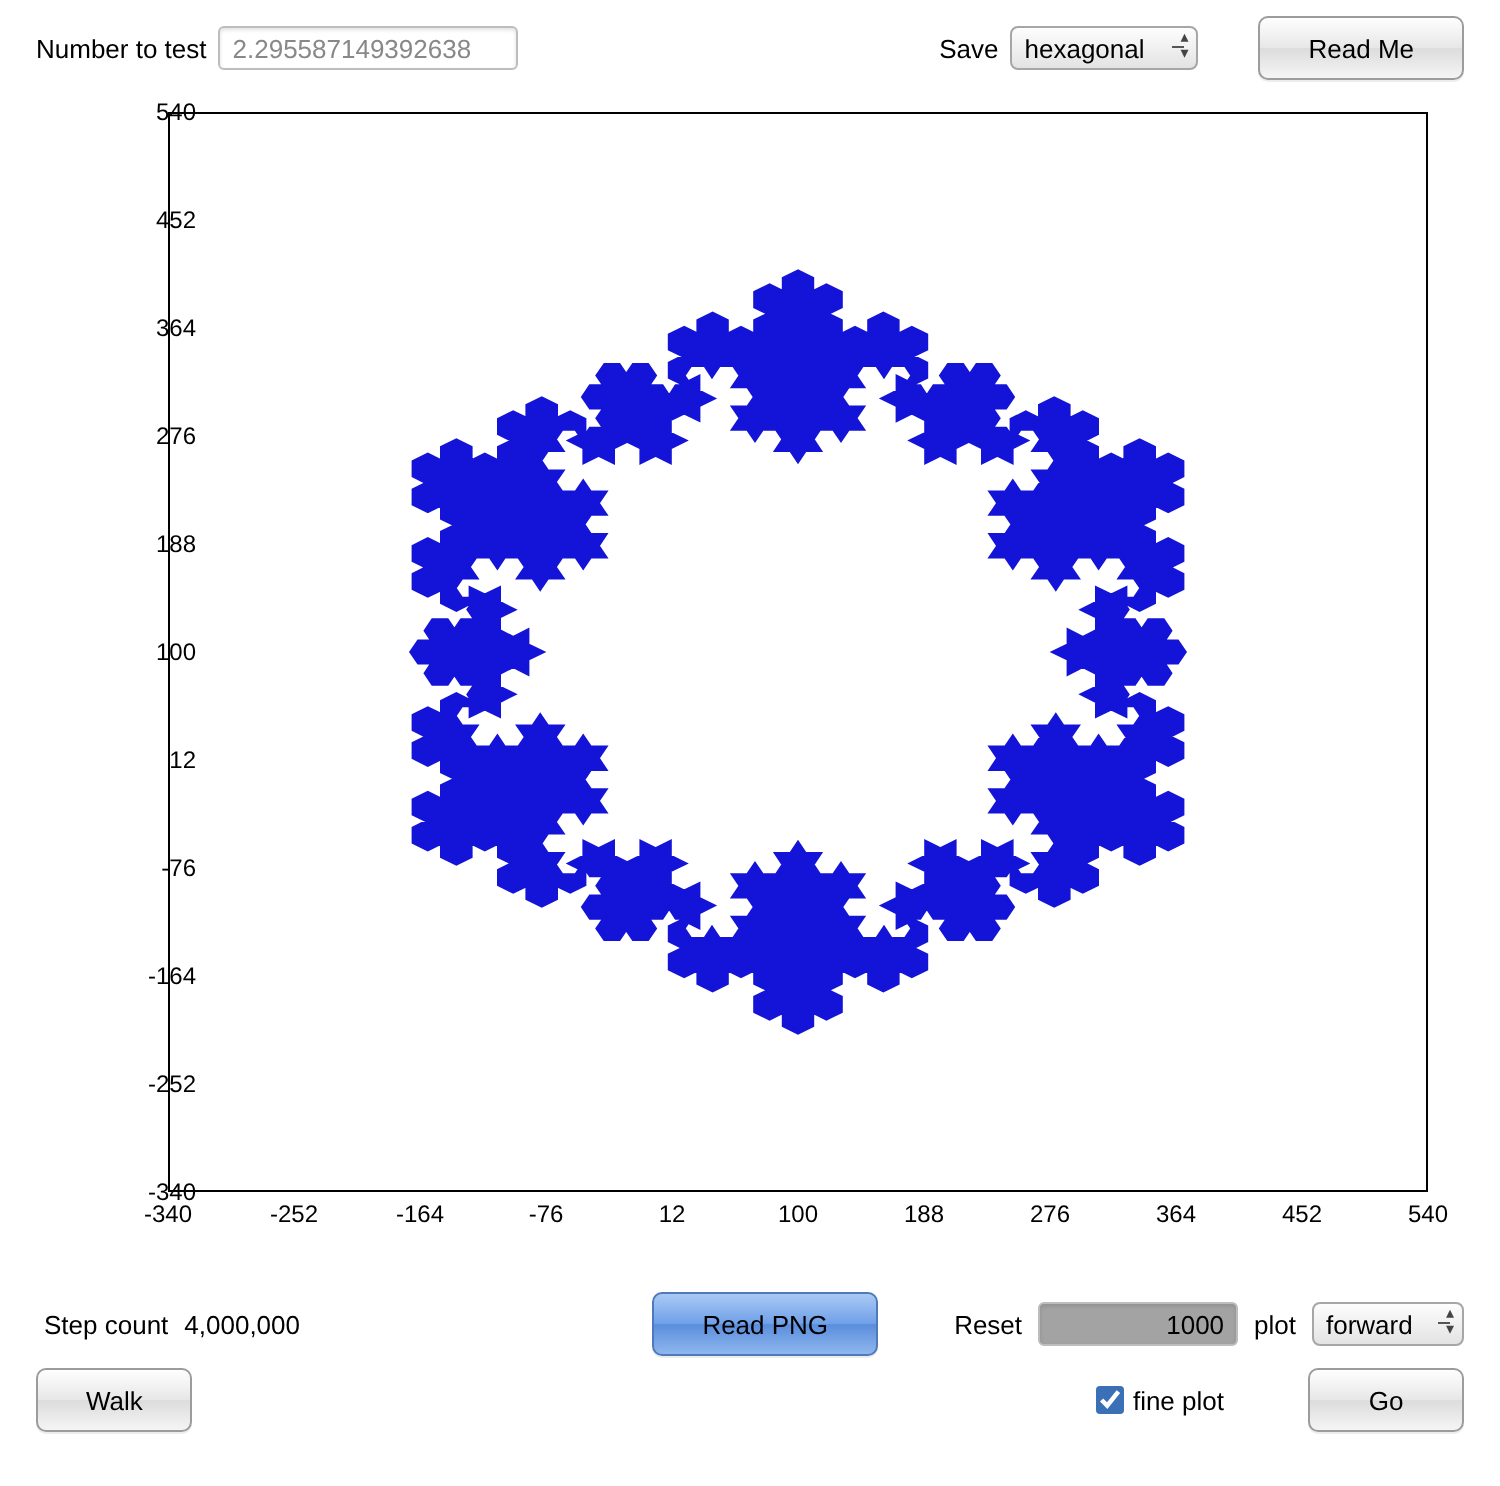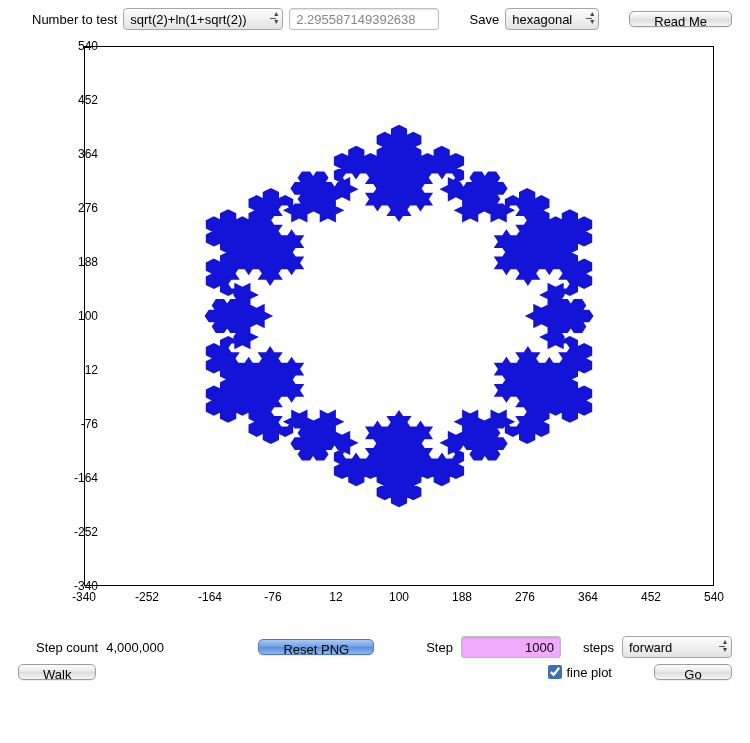--- a/index.html
+++ b/index.html
@@ -12,21 +12,21 @@
     font-family: "Lucida Grande", "Helvetica Neue", Arial, sans-serif;
     font-size: 13px;
     color: #000;
   }
   .row {
     display: flex;
     align-items: center;
     padding: 8px 18px 4px 18px;
     gap: 6px;
   }
-  .label { white-space: nowrap; margin-left: 14px; }
+  .label { white-space: nowrap; }
   select.aqua {
     font: inherit;
     height: 22px;
     border: 1px solid #a6a6a6;
     border-radius: 4px;
     background: linear-gradient(#fdfdfd,#e3e3e3);
     padding: 1px 16px 1px 6px;
     appearance: none;
     position: relative;
   }
@@ -42,27 +42,27 @@
   }
   .select-wrap .chev{
     position:absolute; right:5px; top:2px; font-size:8px; line-height:8px; color:#444; pointer-events:none;
   }
   input.textfield {
     font: inherit;
     height: 22px;
     border: 1px solid #bdbdbd;
     border-radius: 3px;
     padding: 2px 6px;
-    background:#f0abfc;
+    background:#a3a3a3;
     box-shadow: inset 0 1px 2px rgba(0,0,0,.12);
   }
   input.textfield[disabled]{ color:#888; background:#fff;}
   .btn {
     font: inherit;
-    height: 16px;
+    height: 32px;
     min-width: 78px;
     padding: 2px 24px;
     border: 1px solid #9c9c9c;
     border-radius: 5px;
     background: linear-gradient(#fefefe,#e7e7e7 50%,#dcdcdc 51%,#f5f5f5);
     box-shadow: 0 1px 0 rgba(0,0,0,.07);
     cursor:default;
     text-align:center;
     color:#000;
   }
@@ -113,26 +113,20 @@
   .walk-input{ width:100px; text-align:right; font-size:12px;}
   .walk-input::selection{ background:#b5d5ff; }
   .chk{ display:inline-flex; align-items:center; gap:4px;}
   .chk input{ width:14px; height:14px; margin:0; accent-color:#3b6fb6;}
 </style>
 </head>
 <body>
 
 <div class="row">
   <span class="label">Number to test</span>
-  <span class="select-wrap">
-    <select class="aqua" style="width:160px">
-      <option>sqrt(2)+ln(1+sqrt(2))</option>
-    </select>
-    <span class="chev">▴<br>▾</span>
-  </span>
   <input class="textfield" style="width: 150px;" disabled="" value="2.295587149392638">
   <span class="spacer"></span>
   <span class="label">Save</span>
   <span class="select-wrap">
     <select class="aqua" style="width:94px">
       <option>hexagonal</option>
     </select>
     <span class="chev">▴<br>▾</span>
   </span>
   <span style="width:18px"></span>
@@ -168,27 +162,27 @@
 
   <svg class="flower" viewBox="0 0 630 540">
       <path d="M315.0,79.8 L307.9,83.3 L307.9,90.3 L300.8,86.8 L293.6,90.3 L293.6,97.4 L300.8,100.9 L293.6,104.4 L293.6,111.5 L286.5,108.0 L279.4,111.5 L279.4,104.4 L272.3,100.9 L265.2,104.4 L265.2,111.5 L258.1,108.0 L250.9,111.5 L250.9,118.5 L258.1,122.0 L250.9,125.6 L250.9,132.6 L258.1,136.1 L265.2,132.6 L265.2,139.7 L272.3,143.2 L265.2,146.7 L265.2,153.7 L258.1,150.2 L250.9,153.7 L250.9,160.8 L258.1,164.3 L250.9,167.8 L250.9,174.9 L243.8,171.4 L236.7,174.9 L236.7,167.8 L229.6,164.3 L222.5,167.8 L222.5,174.9 L215.3,171.4 L208.2,174.9 L208.2,167.8 L201.1,164.3 L208.2,160.8 L208.2,153.7 L201.1,150.2 L194.0,153.7 L194.0,146.7 L186.9,143.2 L179.7,146.7 L179.7,153.7 L172.6,150.2 L165.5,153.7 L165.5,160.8 L172.6,164.3 L165.5,167.8 L165.5,174.9 L158.4,171.4 L151.3,174.9 L151.3,167.8 L144.2,164.3 L137.0,167.8 L137.0,174.9 L129.9,171.4 L122.8,174.9 L122.8,181.9 L129.9,185.5 L122.8,189.0 L122.8,196.0 L129.9,199.5 L137.0,196.0 L137.0,203.1 L144.2,206.6 L137.0,210.1 L137.0,217.2 L129.9,213.6 L122.8,217.2 L122.8,224.2 L129.9,227.7 L122.8,231.2 L122.8,238.3 L129.9,241.8 L137.0,238.3 L137.0,245.3 L144.2,248.9 L151.3,245.3 L151.3,238.3 L158.4,241.8 L165.5,238.3 L165.5,245.3 L172.6,248.9 L165.5,252.4 L165.5,259.4 L172.6,263.0 L179.7,259.4 L179.7,266.5 L186.9,270.0 L179.7,273.5 L179.7,280.6 L172.6,277.0 L165.5,280.6 L165.5,287.6 L172.6,291.1 L165.5,294.7 L165.5,301.7 L158.4,298.2 L151.3,301.7 L151.3,294.7 L144.2,291.1 L137.0,294.7 L137.0,301.7 L129.9,298.2 L122.8,301.7 L122.8,308.7 L129.9,312.3 L122.8,315.8 L122.8,322.8 L129.9,326.4 L137.0,322.8 L137.0,329.9 L144.2,333.4 L137.0,336.9 L137.0,344.0 L129.9,340.5 L122.8,344.0 L122.8,351.0 L129.9,354.5 L122.8,358.1 L122.8,365.1 L129.9,368.6 L137.0,365.1 L137.0,372.2 L144.2,375.7 L151.3,372.2 L151.3,365.1 L158.4,368.6 L165.5,365.1 L165.5,372.2 L172.6,375.7 L165.5,379.2 L165.5,386.2 L172.6,389.8 L179.7,386.3 L179.7,393.3 L186.9,396.8 L194.0,393.3 L194.0,386.3 L201.1,389.8 L208.2,386.3 L208.2,379.2 L201.1,375.7 L208.2,372.2 L208.2,365.1 L215.3,368.6 L222.5,365.1 L222.5,372.2 L229.6,375.7 L236.7,372.2 L236.7,365.1 L243.8,368.6 L250.9,365.1 L250.9,372.2 L258.1,375.7 L250.9,379.2 L250.9,386.3 L258.1,389.8 L265.2,386.3 L265.2,393.3 L272.3,396.8 L265.2,400.3 L265.2,407.4 L258.1,403.9 L250.9,407.4 L250.9,414.4 L258.1,418.0 L250.9,421.5 L250.9,428.5 L258.1,432.0 L265.2,428.5 L265.2,435.6 L272.3,439.1 L279.4,435.6 L279.4,428.5 L286.5,432.0 L293.6,428.5 L293.6,435.6 L300.8,439.1 L293.6,442.6 L293.6,449.7 L300.8,453.2 L307.9,449.7 L307.9,456.7 L315.0,460.2 L322.1,456.7 L322.1,449.7 L329.2,453.2 L336.4,449.7 L336.4,442.6 L329.2,439.1 L336.4,435.6 L336.4,428.5 L343.5,432.0 L350.6,428.5 L350.6,435.6 L357.7,439.1 L364.8,435.6 L364.8,428.5 L371.9,432.0 L379.1,428.5 L379.1,421.5 L371.9,418.0 L379.1,414.4 L379.1,407.4 L371.9,403.9 L364.8,407.4 L364.8,400.3 L357.7,396.8 L364.8,393.3 L364.8,386.3 L371.9,389.8 L379.1,386.3 L379.1,379.2 L371.9,375.7 L379.1,372.2 L379.1,365.1 L386.2,368.6 L393.3,365.1 L393.3,372.2 L400.4,375.7 L407.5,372.2 L407.5,365.1 L414.7,368.6 L421.8,365.1 L421.8,372.2 L428.9,375.7 L421.8,379.2 L421.8,386.3 L428.9,389.8 L436.0,386.3 L436.0,393.3 L443.1,396.8 L450.3,393.3 L450.3,386.3 L457.4,389.8 L464.5,386.3 L464.5,379.2 L457.4,375.7 L464.5,372.2 L464.5,365.1 L471.6,368.6 L478.7,365.1 L478.7,372.2 L485.8,375.7 L493.0,372.2 L493.0,365.1 L500.1,368.6 L507.2,365.1 L507.2,358.1 L500.1,354.5 L507.2,351.0 L507.2,344.0 L500.1,340.5 L493.0,344.0 L493.0,336.9 L485.8,333.4 L493.0,329.9 L493.0,322.8 L500.1,326.4 L507.2,322.8 L507.2,315.8 L500.1,312.3 L507.2,308.8 L507.2,301.7 L500.1,298.2 L493.0,301.7 L493.0,294.7 L485.8,291.1 L478.7,294.7 L478.7,301.7 L471.6,298.2 L464.5,301.7 L464.5,294.7 L457.4,291.1 L464.5,287.6 L464.5,280.6 L457.4,277.0 L450.3,280.6 L450.3,273.5 L443.1,270.0 L450.3,266.5 L450.3,259.4 L457.4,263.0 L464.5,259.4 L464.5,252.4 L457.4,248.9 L464.5,245.3 L464.5,238.3 L471.6,241.8 L478.7,238.3 L478.7,245.3 L485.8,248.9 L493.0,245.3 L493.0,238.3 L500.1,241.8 L507.2,238.3 L507.2,231.3 L500.1,227.7 L507.2,224.2 L507.2,217.2 L500.1,213.6 L493.0,217.2 L493.0,210.1 L485.8,206.6 L493.0,203.1 L493.0,196.0 L500.1,199.5 L507.2,196.0 L507.2,189.0 L500.1,185.5 L507.2,181.9 L507.2,174.9 L500.1,171.4 L493.0,174.9 L493.0,167.8 L485.8,164.3 L478.7,167.8 L478.7,174.9 L471.6,171.4 L464.5,174.9 L464.5,167.8 L457.4,164.3 L464.5,160.8 L464.5,153.8 L457.4,150.2 L450.3,153.8 L450.3,146.7 L443.1,143.2 L436.0,146.7 L436.0,153.8 L428.9,150.2 L421.8,153.8 L421.8,160.8 L428.9,164.3 L421.8,167.8 L421.8,174.9 L414.7,171.4 L407.5,174.9 L407.5,167.8 L400.4,164.3 L393.3,167.8 L393.3,174.9 L386.2,171.4 L379.1,174.9 L379.1,167.8 L371.9,164.3 L379.1,160.8 L379.1,153.8 L371.9,150.2 L364.8,153.8 L364.8,146.7 L357.7,143.2 L364.8,139.7 L364.8,132.6 L371.9,136.1 L379.1,132.6 L379.1,125.6 L371.9,122.0 L379.1,118.5 L379.1,111.5 L371.9,108.0 L364.8,111.5 L364.8,104.4 L357.7,100.9 L350.6,104.4 L350.6,111.5 L343.5,108.0 L336.4,111.5 L336.4,104.4 L329.2,100.9 L336.4,97.4 L336.4,90.3 L329.2,86.8 L322.1,90.3 L322.1,83.3 Z M218.4,126.5 L214.8,131.8 L218.4,137.1 L211.2,137.1 L207.6,142.5 L211.2,147.8 L218.4,147.8 L214.8,153.1 L218.4,158.4 L211.2,158.4 L207.6,163.7 L204.0,158.4 L196.9,158.4 L193.3,163.7 L196.9,169.0 L189.7,169.0 L186.1,174.3 L189.7,179.7 L196.9,179.7 L193.3,185.0 L196.9,190.3 L204.0,190.3 L207.6,185.0 L211.2,190.3 L218.4,190.3 L214.8,195.6 L218.4,200.9 L211.2,200.9 L207.6,206.2 L211.2,211.5 L218.4,211.5 L214.8,216.9 L218.4,222.2 L211.2,222.2 L207.6,227.5 L204.0,222.2 L196.9,222.2 L193.3,227.5 L196.9,232.8 L189.7,232.8 L186.1,238.1 L182.6,232.8 L175.4,232.8 L179.0,227.5 L175.4,222.2 L168.2,222.2 L164.7,227.5 L161.1,222.2 L153.9,222.2 L150.3,227.5 L153.9,232.8 L146.8,232.8 L143.2,238.1 L146.8,243.4 L153.9,243.4 L150.3,248.7 L153.9,254.1 L146.8,254.1 L143.2,259.4 L139.6,254.1 L132.4,254.1 L128.9,259.4 L132.4,264.7 L125.3,264.7 L121.7,270.0 L125.3,275.3 L132.4,275.3 L128.9,280.6 L132.4,285.9 L139.6,285.9 L143.2,280.6 L146.8,285.9 L153.9,285.9 L150.3,291.3 L153.9,296.6 L146.8,296.6 L143.2,301.9 L146.8,307.2 L153.9,307.2 L150.3,312.5 L153.9,317.8 L161.1,317.8 L164.7,312.5 L168.2,317.8 L175.4,317.8 L179.0,312.5 L175.4,307.2 L182.6,307.2 L186.1,301.9 L189.7,307.2 L196.9,307.2 L193.3,312.5 L196.9,317.8 L204.0,317.8 L207.6,312.5 L211.2,317.8 L218.4,317.8 L214.8,323.1 L218.4,328.5 L211.2,328.5 L207.6,333.8 L211.2,339.1 L218.4,339.1 L214.8,344.4 L218.4,349.7 L211.2,349.7 L207.6,355.0 L204.0,349.7 L196.9,349.7 L193.3,355.0 L196.9,360.3 L189.7,360.3 L186.1,365.7 L189.7,371.0 L196.9,371.0 L193.3,376.3 L196.9,381.6 L204.0,381.6 L207.6,376.3 L211.2,381.6 L218.4,381.6 L214.8,386.9 L218.4,392.2 L211.2,392.2 L207.6,397.5 L211.2,402.9 L218.4,402.9 L214.8,408.2 L218.4,413.5 L225.5,413.5 L229.1,408.2 L232.7,413.5 L239.8,413.5 L243.4,408.2 L239.8,402.9 L247.0,402.9 L250.6,397.5 L254.1,402.9 L261.3,402.9 L257.7,408.2 L261.3,413.5 L268.5,413.5 L272.0,408.2 L275.6,413.5 L282.8,413.5 L286.4,408.2 L282.8,402.9 L289.9,402.9 L293.5,397.5 L289.9,392.2 L282.8,392.2 L286.4,386.9 L282.8,381.6 L289.9,381.6 L293.5,376.3 L297.1,381.6 L304.3,381.6 L307.8,376.3 L304.3,371.0 L311.4,371.0 L315.0,365.7 L318.6,371.0 L325.7,371.0 L322.2,376.3 L325.7,381.6 L332.9,381.6 L336.5,376.3 L340.1,381.6 L347.2,381.6 L343.6,386.9 L347.2,392.2 L340.1,392.2 L336.5,397.5 L340.1,402.9 L347.2,402.9 L343.6,408.2 L347.2,413.5 L354.4,413.5 L358.0,408.2 L361.5,413.5 L368.7,413.5 L372.3,408.2 L368.7,402.9 L375.9,402.9 L379.4,397.5 L383.0,402.9 L390.2,402.9 L386.6,408.2 L390.2,413.5 L397.3,413.5 L400.9,408.2 L404.5,413.5 L411.6,413.5 L415.2,408.2 L411.6,402.9 L418.8,402.9 L422.4,397.5 L418.8,392.2 L411.6,392.2 L415.2,386.9 L411.6,381.6 L418.8,381.6 L422.4,376.3 L426.0,381.6 L433.1,381.6 L436.7,376.3 L433.1,371.0 L440.3,371.0 L443.9,365.7 L440.3,360.3 L433.1,360.3 L436.7,355.0 L433.1,349.7 L426.0,349.7 L422.4,355.0 L418.8,349.7 L411.6,349.7 L415.2,344.4 L411.6,339.1 L418.8,339.1 L422.4,333.8 L418.8,328.5 L411.6,328.5 L415.2,323.1 L411.6,317.8 L418.8,317.8 L422.4,312.5 L426.0,317.8 L433.1,317.8 L436.7,312.5 L433.1,307.2 L440.3,307.2 L443.9,301.9 L447.4,307.2 L454.6,307.2 L451.0,312.5 L454.6,317.8 L461.8,317.8 L465.3,312.5 L468.9,317.8 L476.1,317.8 L479.7,312.5 L476.1,307.2 L483.2,307.2 L486.8,301.9 L483.2,296.6 L476.1,296.6 L479.7,291.3 L476.1,285.9 L483.2,285.9 L486.8,280.6 L490.4,285.9 L497.6,285.9 L501.1,280.6 L497.6,275.3 L504.7,275.3 L508.3,270.0 L504.7,264.7 L497.6,264.7 L501.1,259.4 L497.6,254.1 L490.4,254.1 L486.8,259.4 L483.2,254.1 L476.1,254.1 L479.7,248.7 L476.1,243.4 L483.2,243.4 L486.8,238.1 L483.2,232.8 L476.1,232.8 L479.7,227.5 L476.1,222.2 L468.9,222.2 L465.3,227.5 L461.8,222.2 L454.6,222.2 L451.0,227.5 L454.6,232.8 L447.4,232.8 L443.9,238.1 L440.3,232.8 L433.1,232.8 L436.7,227.5 L433.1,222.2 L426.0,222.2 L422.4,227.5 L418.8,222.2 L411.6,222.2 L415.2,216.9 L411.6,211.5 L418.8,211.5 L422.4,206.2 L418.8,200.9 L411.6,200.9 L415.2,195.6 L411.6,190.3 L418.8,190.3 L422.4,185.0 L426.0,190.3 L433.1,190.3 L436.7,185.0 L433.1,179.7 L440.3,179.7 L443.9,174.3 L440.3,169.0 L433.1,169.0 L436.7,163.7 L433.1,158.4 L426.0,158.4 L422.4,163.7 L418.8,158.4 L411.6,158.4 L415.2,153.1 L411.6,147.8 L418.8,147.8 L422.4,142.5 L418.8,137.1 L411.6,137.1 L415.2,131.8 L411.6,126.5 L404.5,126.5 L400.9,131.8 L397.3,126.5 L390.2,126.5 L386.6,131.8 L390.2,137.1 L383.0,137.1 L379.4,142.5 L375.9,137.1 L368.7,137.1 L372.3,131.8 L368.7,126.5 L361.5,126.5 L358.0,131.8 L354.4,126.5 L347.2,126.5 L343.6,131.8 L347.2,137.1 L340.1,137.1 L336.5,142.5 L340.1,147.8 L347.2,147.8 L343.6,153.1 L347.2,158.4 L340.1,158.4 L336.5,163.7 L332.9,158.4 L325.7,158.4 L322.2,163.7 L325.7,169.0 L318.6,169.0 L315.0,174.3 L311.4,169.0 L304.3,169.0 L307.8,163.7 L304.3,158.4 L297.1,158.4 L293.5,163.7 L289.9,158.4 L282.8,158.4 L286.4,153.1 L282.8,147.8 L289.9,147.8 L293.5,142.5 L289.9,137.1 L282.8,137.1 L286.4,131.8 L282.8,126.5 L275.6,126.5 L272.0,131.8 L268.5,126.5 L261.3,126.5 L257.7,131.8 L261.3,137.1 L254.1,137.1 L250.6,142.5 L247.0,137.1 L239.8,137.1 L243.4,131.8 L239.8,126.5 L232.7,126.5 L229.1,131.8 L225.5,126.5 Z" fill="#1414d8" fill-rule="evenodd" stroke="#1414d8" stroke-width="2"></path>
     </svg>
 </div>
 
 <div class="bottom1">
   <span class="label">Step count</span>
   <span>4,000,000</span>
   <span class="spacer"></span>
-  <button class="btn primary" style="min-width:86px">Reset PNG</button>
+  <button class="btn primary" style="min-width:86px">Read PNG</button>
   <span style="width:22px"></span>
-  <span class="label">Step</span>
+  <span class="label">Reset</span>
   <input class="textfield walk-input" value="1000" style="">
-  <span class="label">steps</span>
+  <span class="label">plot</span>
   <span class="select-wrap">
-    <select class="aqua" style="width:110px">
+    <select class="aqua" style="width:76px">
       <option>forward</option>
     </select>
     <span class="chev">▴<br>▾</span>
   </span>
 </div>
 
 <div class="bottom2">
   <button class="btn">Walk</button>
   <span class="spacer"></span>
   <label class="chk">

